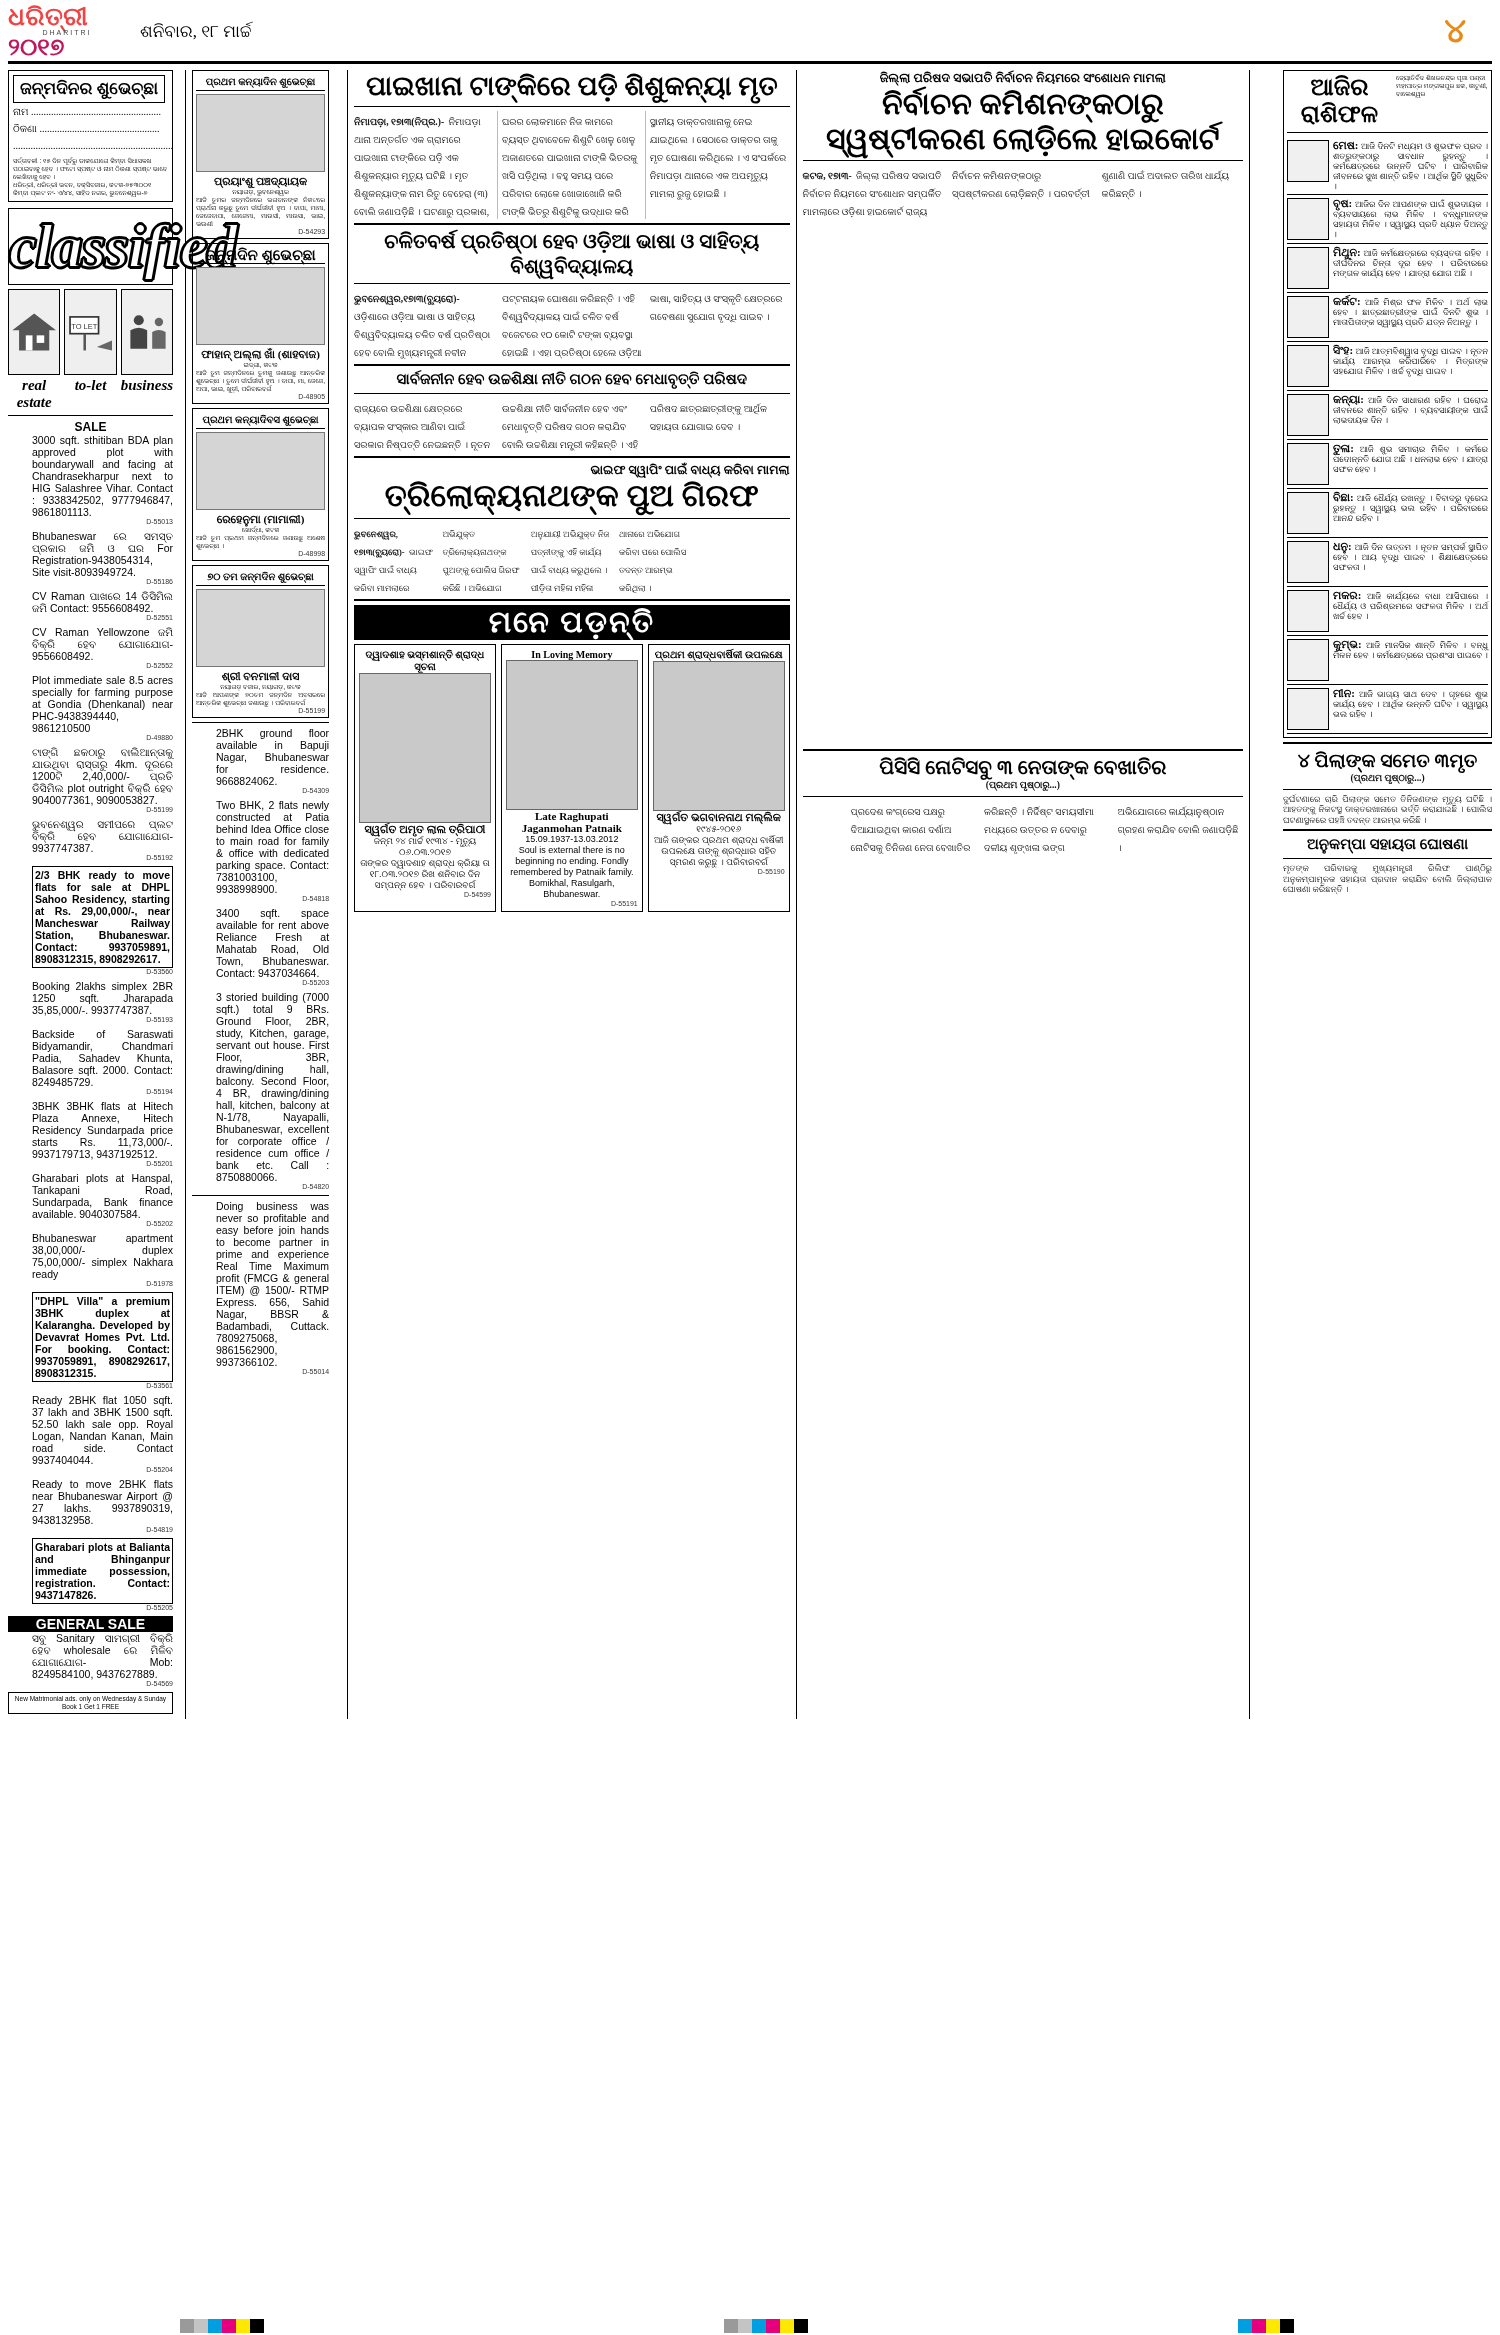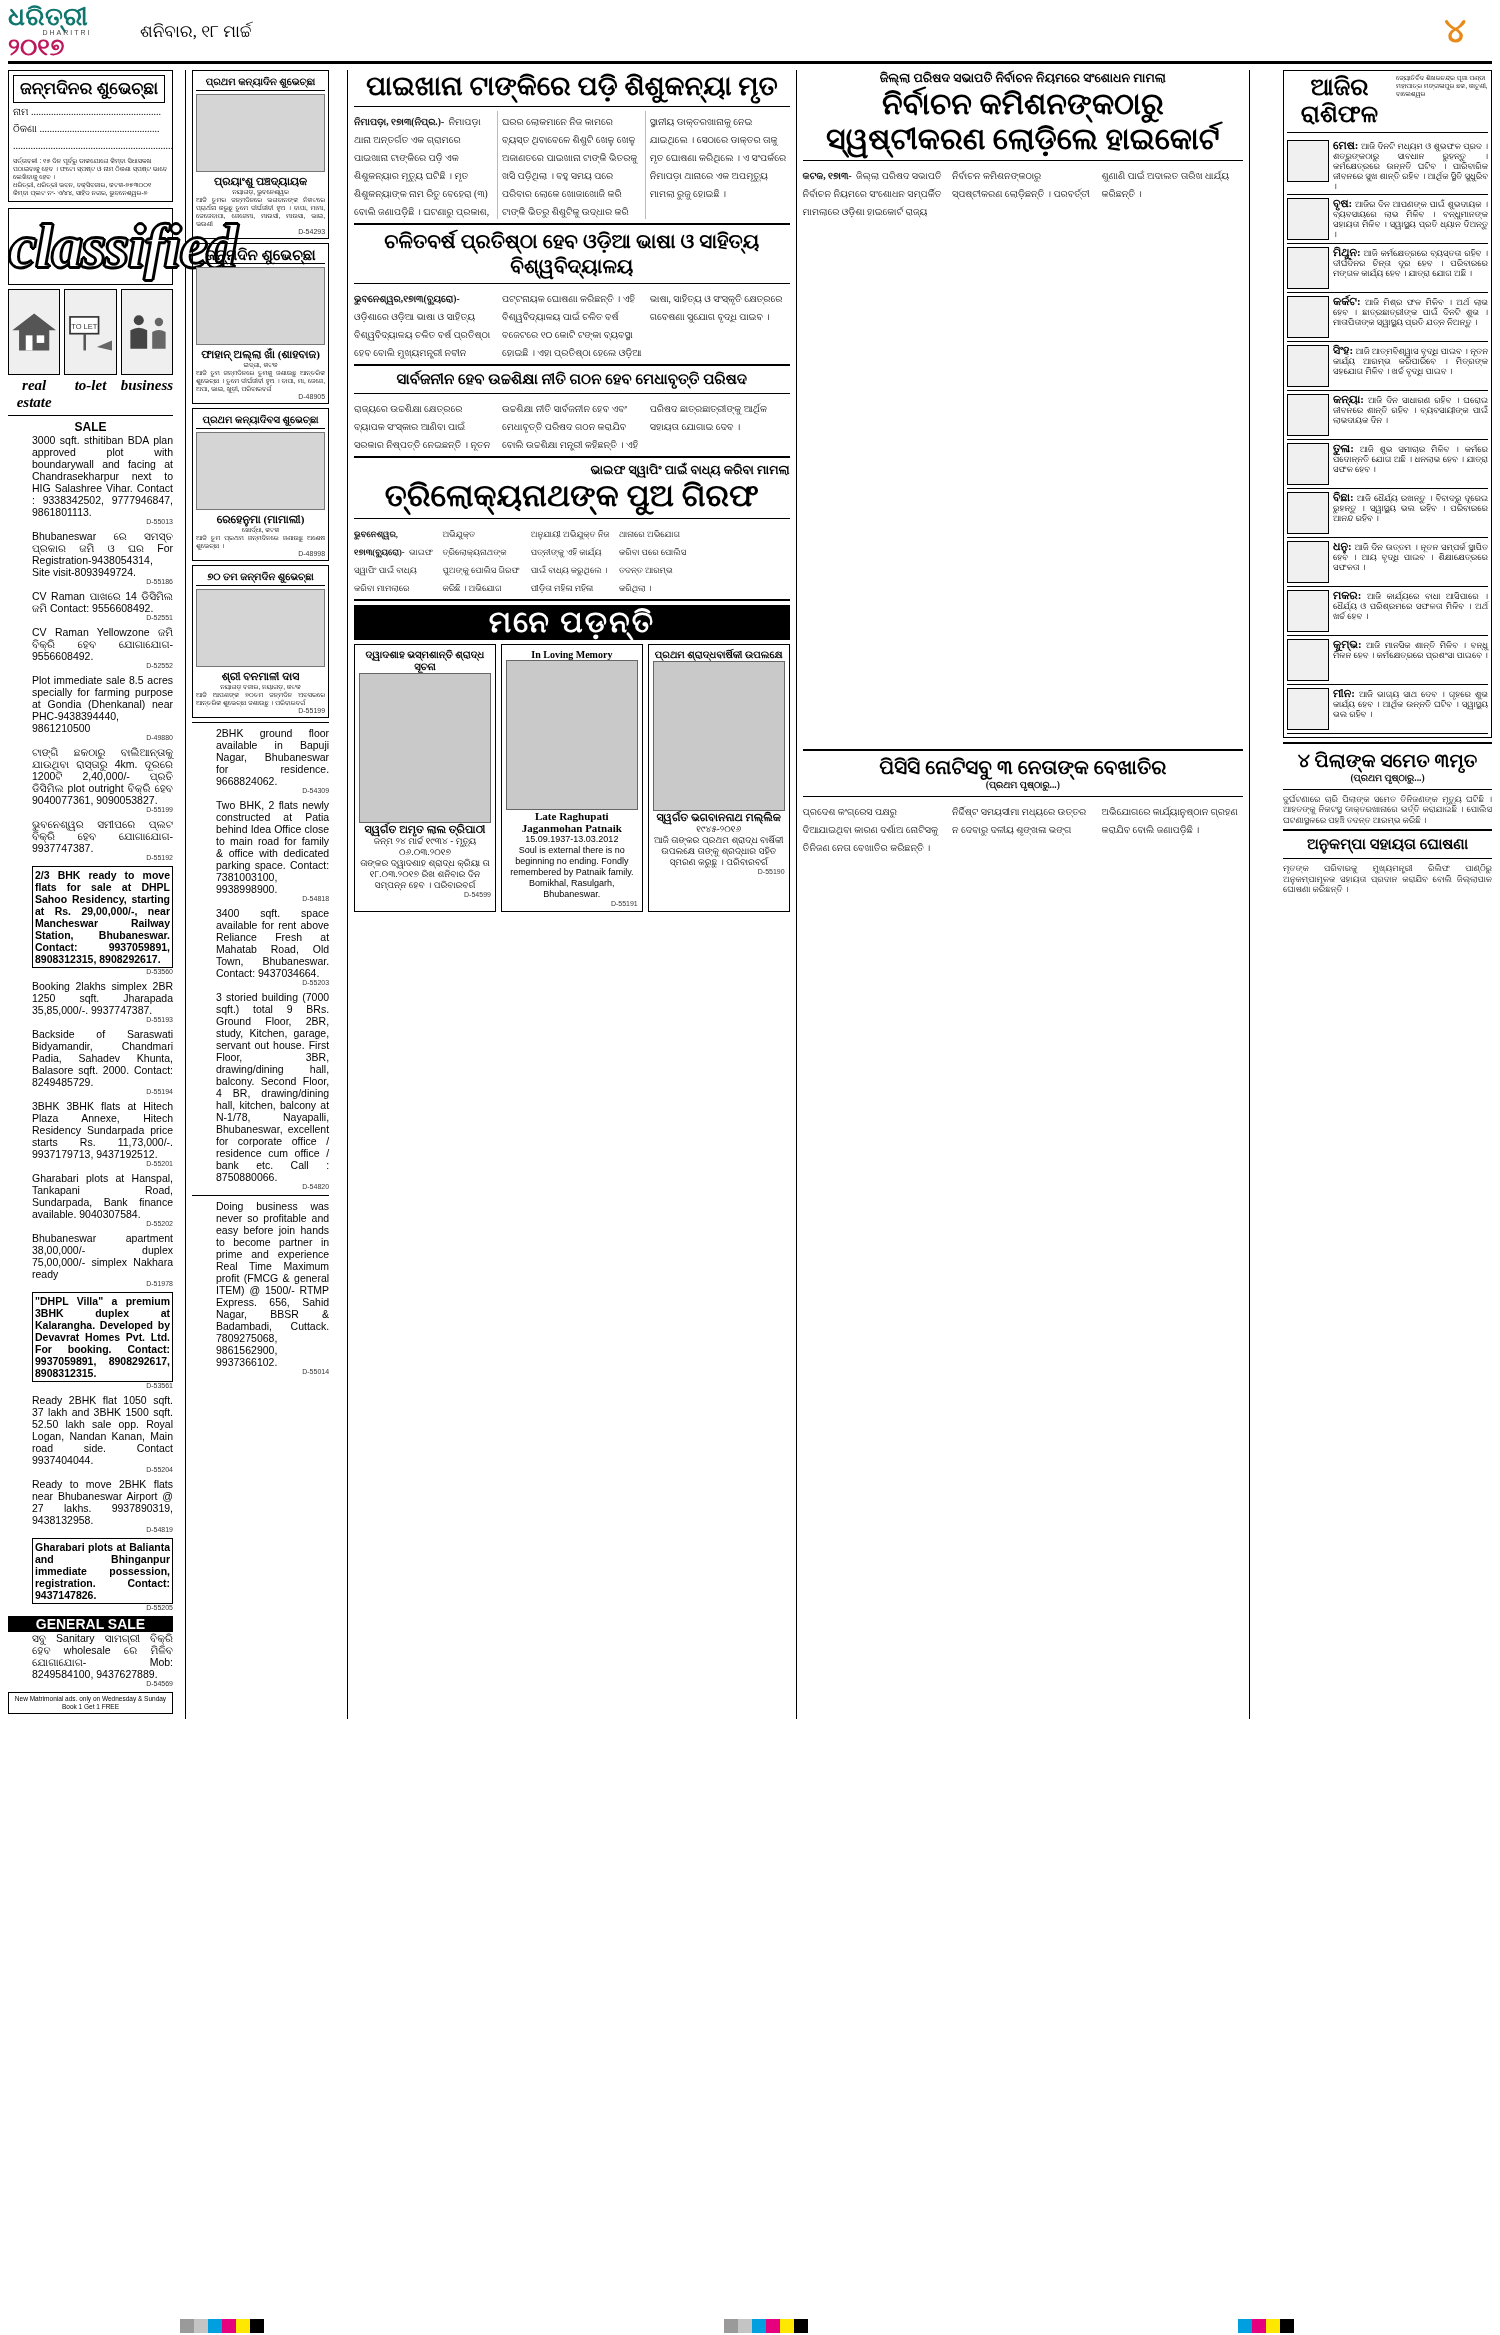--- a/index.html
+++ b/index.html
@@ -9,21 +9,21 @@
     background:#ffffff;
     font-family:"Liberation Sans", sans-serif;
     color:#000;
     position:relative;
   }
   .page { position:relative; width:1500px; height:2335px; padding:6px 8px; }
 
   
   .masthead { display:flex; align-items:center; border-bottom:3px solid #000; padding-bottom:4px; height:58px; }
   .logo-box { width:118px; }
-  .logo-top { font-family:"Liberation Serif", serif; font-weight:bold; font-size:25px; line-height:24px; color:#0f766e; letter-spacing:.5px;}
+  .logo-top { font-family:"Liberation Serif", serif; font-weight:bold; font-size:25px; line-height:24px; color:#ef4444; letter-spacing:.5px;}
   .logo-sub { font-size:7px; letter-spacing:2px; color:#444; text-align:center; }
   .logo-date { font-family:"Liberation Serif", serif; font-weight:bold; font-size:24px; line-height:22px; color:#be185d; }
   .masthead-date { font-family:"Liberation Serif", serif; font-size:17px; padding-left:14px; flex:1; }
   .page-no { font-family:"Liberation Serif", serif; font-size:34px; color:#E88A1A; font-weight:bold; padding-right:26px;}
 
   
   .cols { display:flex; gap:6px; margin-top:6px; }
   .col { }
   .c1 { width:178px; }
   .c2 { width:160px; }
@@ -386,21 +386,21 @@
       <div class="hr"></div>
       <div style="column-count:3;column-gap:8px;">
         <span class="odia b">କଟକ, ୧୭ା୩-</span>
         <span class="odia">ଜିଲ୍ଲା ପରିଷଦ ସଭାପତି ନିର୍ବାଚନ ନିୟମରେ ସଂଶୋଧନ ସମ୍ପର୍କିତ ମାମଲାରେ ଓଡ଼ିଶା ହାଇକୋର୍ଟ ରାଜ୍ୟ ନିର୍ବାଚନ କମିଶନଙ୍କଠାରୁ ସ୍ପଷ୍ଟୀକରଣ ଲୋଡ଼ିଛନ୍ତି । ପରବର୍ତ୍ତୀ ଶୁଣାଣି ପାଇଁ ଅଦାଲତ ତାରିଖ ଧାର୍ଯ୍ୟ କରିଛନ୍ତି ।</span>
       </div>
 
       <div class="hr2" style="margin-top:530px;"></div>
       <div class="hl-mid">ପିସିସି ନୋଟିସବୁ ୩ ନେତାଙ୍କ ବେଖାତିର</div>
       <div class="center odia b">(ପ୍ରଥମ ପୃଷ୍ଠାରୁ...)</div>
       <div class="hr"></div>
-      <div style="column-count:3;column-gap:8px;">
+      <div style="column-count:3;column-gap:8px;margin-left:48px;">
         <span class="odia">ପ୍ରଦେଶ କଂଗ୍ରେସ ପକ୍ଷରୁ ଦିଆଯାଇଥିବା କାରଣ ଦର୍ଶାଅ ନୋଟିସକୁ ତିନିଜଣ ନେତା ବେଖାତିର କରିଛନ୍ତି । ନିର୍ଦ୍ଦିଷ୍ଟ ସମୟସୀମା ମଧ୍ୟରେ ଉତ୍ତର ନ ଦେବାରୁ ଦଳୀୟ ଶୃଙ୍ଖଳା ଭଙ୍ଗ ଅଭିଯୋଗରେ କାର୍ଯ୍ୟାନୁଷ୍ଠାନ ଗ୍ରହଣ କରାଯିବ ବୋଲି ଜଣାପଡ଼ିଛି ।</span>
       </div>
     </div>
 
     <div class="col c5">
       <div class="box" style="padding:3px;">
         <div style="display:flex;gap:4px;align-items:flex-start;">
           <div class="rasi-head" style="flex:1;">ଆଜିର ରାଶିଫଳ</div>
           <div class="tiny" style="width:92px;">ଜ୍ୟୋତିର୍ବିଦ ଶିଖରଚନ୍ଦ୍ର ପୂଜା ପଣ୍ଡା ମହାପାତ୍ର ମଙ୍ଗଳାପୁର ଛକ, କାଟୁଣୀ, ବାଲେଶ୍ୱର</div>
         </div>

